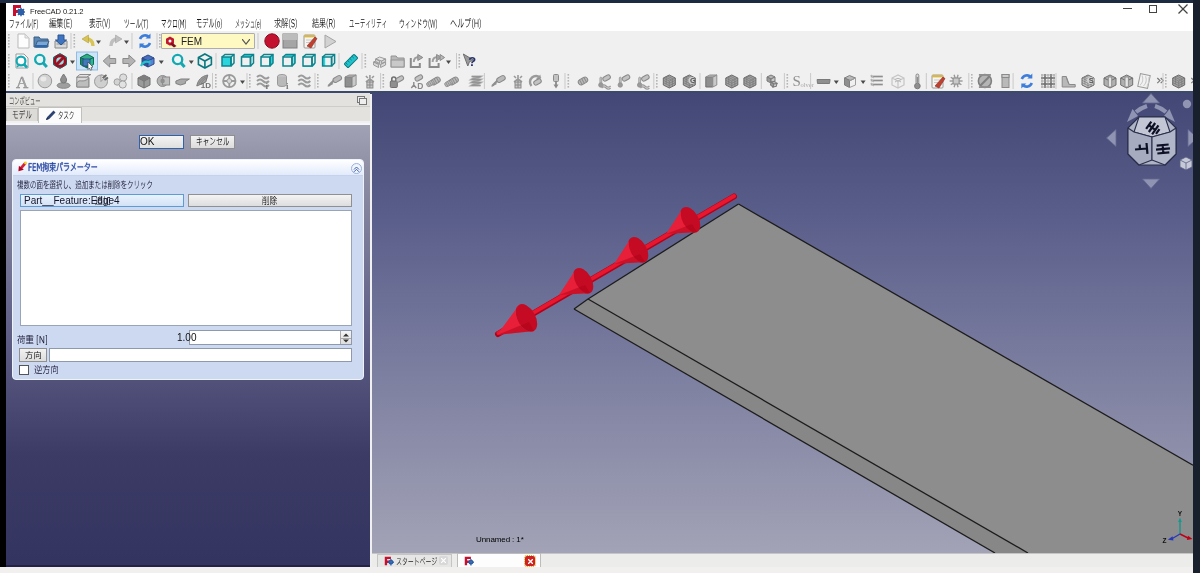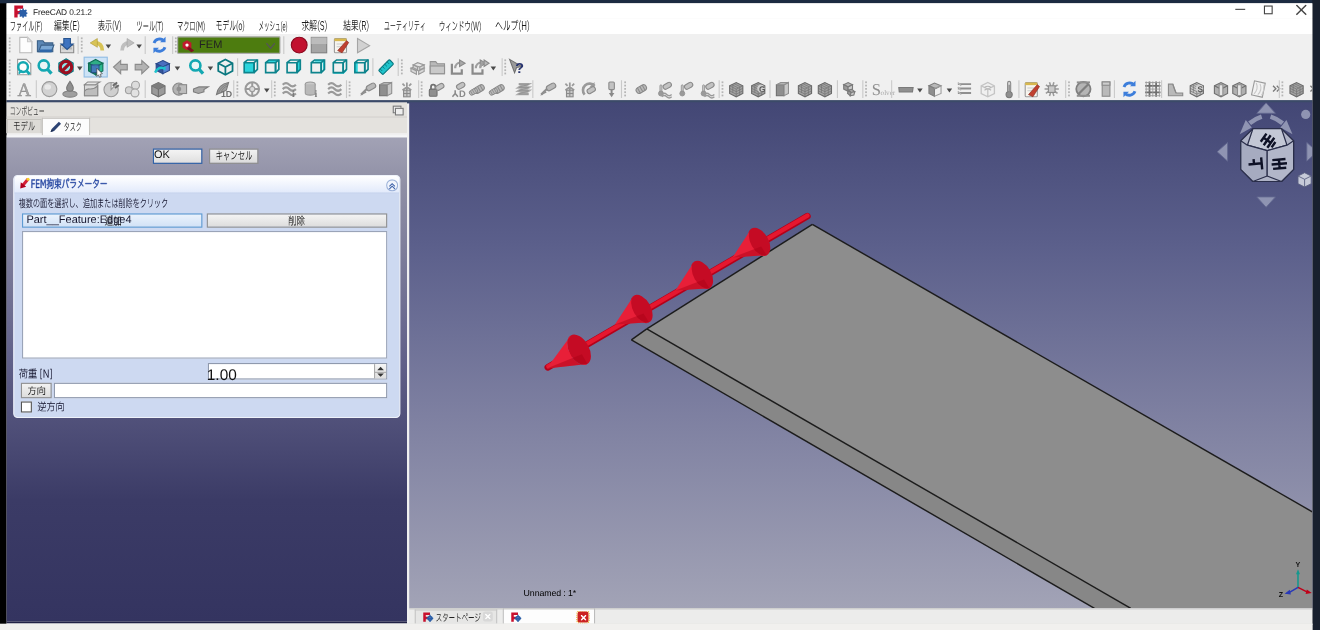--- a/index.html
+++ b/index.html
@@ -130,21 +130,21 @@
           <rect x="2" y="2" width="11" height="13" rx="1" fill="#f7f5ef" stroke="#9a9a9a"></rect>
           <rect x="2" y="2" width="11" height="2.4" fill="#d8b84e"></rect>
           <line x1="4" y1="7" x2="11" y2="7" stroke="#c9c9c9"></line>
           <line x1="4" y1="9.5" x2="11" y2="9.5" stroke="#c9c9c9"></line>
           <path d="M5 13L13 4l2 1.6L9 15z" fill="#c04030" stroke="#8a2a1e" stroke-width="0.6"></path>
         </g>
         <g transform="translate(316,2)">
           <path d="M3 2l11 6.5L3 15z" fill="#d2d2d2" stroke="#a5a5a5"></path>
         </g>
       </svg>
-<div class="abs" style="left:155px;top:30px;width:94px;height:16px;background:#4d7c0f;border:1px solid #adadad;border-radius:1px">
+<div class="abs" style="left:155px;top:30px;width:94px;height:16px;background:#fef9c3;border:1px solid #adadad;border-radius:1px">
         <svg style="position:absolute;left:3px;top:2px" width="12" height="12" viewBox="0 0 12 12">
           <path d="M5 0.5l4 2.3v4.6l-4 2.3-4-2.3V2.8z" fill="#c01a2e"></path>
           <circle cx="5" cy="5" r="1.5" fill="#fff"></circle>
           <path d="M7 6.5l4.5 3.5-2.5 1.5-4-3.2z" fill="#7e1020"></path>
         </svg>
         <div class="abs" style="left:19px;top:2px;font-size:10px;color:#222">FEM</div>
         <svg style="position:absolute;right:4px;top:5px" width="8" height="6">
           <path d="M0 0l4 5 4-5" fill="none" stroke="#555" stroke-width="1.2"></path>
         </svg>
       </div>
@@ -837,21 +837,21 @@
 <div class="abs" style="left:182px;top:191px;width:164px;height:13px;background:linear-gradient(#f4f4f4,#dddddd);border:1px solid #909090"></div>
 <svg style="position:absolute;left:256px;top:192.7px;overflow:visible" width="17" height="11">
         <path transform="translate(0,8.3)" d="M2.5 -8.3L2.5 -5.6L4.1 -5.6L4.1 -0.0Q4.1 0.3 4.0 0.5Q3.8 0.6 3.6 0.6L2.5 0.6L2.4 0.0L3.6 0.0L3.6 -1.6L1.0 -1.6L1.0 0.7L0.6 0.7L0.6 -5.6L2.1 -5.6L2.1 -8.3L2.5 -8.3ZM6.5 -8.2L6.9 -8.2L6.9 -0.2Q6.9 0.2 6.8 0.4Q6.7 0.6 6.4 0.6L5.3 0.6L5.1 -0.1L6.5 -0.1L6.5 -8.2ZM3.0 -6.2Q3.5 -7.0 3.8 -8.0L4.3 -7.8Q3.9 -6.7 3.4 -5.9L3.0 -6.2ZM1.2 -5.9Q0.8 -7.0 0.4 -7.7L0.7 -8.0Q1.0 -7.7 1.2 -7.2Q1.4 -6.7 1.6 -6.2L1.2 -5.9ZM4.9 -7.7L5.3 -7.7L5.3 -1.3L4.9 -1.3L4.9 -7.7ZM1.0 -3.9L3.6 -3.9L3.6 -5.0L1.0 -5.0L1.0 -3.9ZM1.0 -3.3L1.0 -2.1L3.6 -2.1L3.6 -3.3L1.0 -3.3ZM10.1 -5.7Q11.8 -6.9 12.3 -8.3L12.8 -8.3Q13.0 -7.7 13.6 -7.1Q14.1 -6.4 15.0 -5.7L14.8 -5.2Q13.8 -5.9 13.3 -6.6Q12.7 -7.2 12.5 -7.9L12.5 -7.9Q12.3 -7.2 11.8 -6.5Q11.3 -5.8 10.4 -5.2L10.1 -5.7ZM9.5 -4.9Q9.9 -4.4 10.1 -3.8Q10.3 -3.2 10.3 -2.5Q10.3 -1.7 10.1 -1.4Q9.9 -1.0 9.5 -1.0L9.1 -1.0L9.0 -1.7L9.3 -1.7Q9.6 -1.7 9.7 -1.9Q9.9 -2.1 9.9 -2.6Q9.9 -3.6 9.0 -4.8Q9.3 -5.5 9.6 -6.2Q9.8 -7.0 9.9 -7.5L8.7 -7.5L8.7 0.7L8.2 0.7L8.2 -8.0L10.4 -8.0L10.4 -7.6Q10.3 -7.0 10.0 -6.2Q9.8 -5.5 9.5 -4.9ZM14.8 -3.2L12.8 -3.2L12.8 -0.1Q12.8 0.3 12.7 0.5Q12.6 0.6 12.3 0.6L11.4 0.6L11.3 -0.0L12.3 -0.0L12.3 -3.2L10.5 -3.2L10.5 -3.7L12.3 -3.7L12.3 -5.0L11.0 -5.0L11.0 -5.6L14.1 -5.6L14.1 -5.0L12.8 -5.0L12.8 -3.7L14.8 -3.7L14.8 -3.2ZM11.7 -2.4Q11.5 -1.8 11.2 -1.2Q10.9 -0.5 10.5 0.1L10.2 -0.4Q10.5 -0.8 10.8 -1.5Q11.1 -2.1 11.3 -2.7L11.7 -2.4ZM13.7 -2.7Q14.0 -2.2 14.3 -1.5Q14.7 -0.8 14.9 -0.2L14.5 0.1Q14.3 -0.4 14.0 -1.2Q13.6 -1.9 13.4 -2.4L13.7 -2.7Z" fill="#111"></path>
       </svg>
 <div class="abs" style="left:14px;top:207px;width:332px;height:116px;background:#fff;border:1px solid #9aa4b8"></div>
 <div class="abs" style="left:18px;top:192px;font-size:10px;color:#15152e">Part__Feature:Edge4</div>
 <svg style="position:absolute;left:11px;top:331.7px;overflow:visible" width="32" height="11">
         <path transform="translate(0,8.3)" d="M3.0 -6.1L2.5 -6.1L2.5 -6.8L0.4 -6.8L0.4 -7.4L2.5 -7.4L2.5 -8.3L3.0 -8.3L3.0 -7.4L5.3 -7.4L5.3 -8.3L5.8 -8.3L5.8 -7.4L8.0 -7.4L8.0 -6.8L5.8 -6.8L5.8 -6.1L5.3 -6.1L5.3 -6.8L3.0 -6.8L3.0 -6.1ZM2.7 -5.8Q2.4 -4.9 2.0 -4.1L2.0 0.7L1.5 0.7L1.5 -3.4Q1.2 -2.9 0.7 -2.4L0.4 -2.8Q1.0 -3.5 1.5 -4.2Q1.9 -5.0 2.3 -5.9L2.7 -5.8ZM8.1 -5.5L8.1 -4.9L7.3 -4.9L7.3 -0.0Q7.3 0.3 7.2 0.5Q7.0 0.6 6.8 0.6L5.3 0.6L5.2 0.1L6.8 0.1L6.8 -4.9L2.9 -4.9L2.9 -5.5L8.1 -5.5ZM3.1 -3.9L5.7 -3.9L5.7 -1.1L3.6 -1.1L3.6 -0.4L3.1 -0.4L3.1 -3.9ZM3.6 -1.6L5.2 -1.6L5.2 -3.3L3.6 -3.3L3.6 -1.6ZM12.8 -0.1L16.5 -0.1L16.5 0.5L8.8 0.5L8.8 -0.1L12.3 -0.1L12.3 -0.9L9.2 -0.9L9.2 -1.4L12.3 -1.4L12.3 -2.2L9.6 -2.2L9.6 -5.4L12.3 -5.4L12.3 -6.1L8.9 -6.1L8.9 -6.7L12.3 -6.7L12.3 -7.4Q11.4 -7.4 9.5 -7.4L9.4 -7.9Q11.7 -7.9 13.1 -8.0Q14.6 -8.1 15.6 -8.3L15.8 -7.7Q14.7 -7.5 12.8 -7.5L12.8 -6.7L16.4 -6.7L16.4 -6.1L12.8 -6.1L12.8 -5.4L15.7 -5.4L15.7 -2.2L12.8 -2.2L12.8 -1.4L16.1 -1.4L16.1 -0.9L12.8 -0.9L12.8 -0.1ZM12.3 -4.9L10.1 -4.9L10.1 -4.1L12.3 -4.1L12.3 -4.9ZM15.2 -4.1L15.2 -4.9L12.8 -4.9L12.8 -4.1L15.2 -4.1ZM10.1 -3.6L10.1 -2.7L12.3 -2.7L12.3 -3.6L10.1 -3.6ZM12.8 -2.7L15.2 -2.7L15.2 -3.6L12.8 -3.6L12.8 -2.7ZM21.2 1.5L19.8 1.5L19.8 -8.0L21.2 -8.0L21.2 -7.4L20.4 -7.4L20.4 0.8L21.2 0.8L21.2 1.5ZM23.3 -0.0L22.6 -0.0L22.6 -7.3L23.4 -7.3L25.8 -2.7L26.5 -1.2L26.5 -1.2L26.5 -7.3L27.2 -7.3L27.2 -0.0L26.4 -0.0L24.0 -4.6L23.3 -6.2L23.3 -6.2L23.3 -0.0ZM30.0 -8.0L30.0 1.5L28.6 1.5L28.6 0.8L29.4 0.8L29.4 -7.4L28.6 -7.4L28.6 -8.0L30.0 -8.0Z" fill="#15152e"></path>
       </svg>
 <div class="abs" style="left:183px;top:327px;width:163px;height:15px;background:#fff;border:1px solid #8f99ad"></div>
-<div class="abs" style="left:182px;top:329px;font-size:14px;color:#111">1.00</div>
+<div class="abs" style="left:171px;top:329px;font-size:10px;color:#111">1.00</div>
 <div class="abs" style="left:334px;top:328px;width:11px;height:13px;background:linear-gradient(#f5f5f5,#dedede);border-left:1px solid #aaa"></div>
 <svg class="abs" style="left:336px;top:330px" width="8" height="10">
         <path d="M1 3.5L4 0.5L7 3.5z" fill="#333"></path>
         <path d="M1 6.5L4 9.5L7 6.5z" fill="#333"></path>
       </svg>
 <div class="abs" style="left:334px;top:334.5px;width:11px;height:0.8px;background:#aaa"></div>
 <div class="abs" style="left:13px;top:345px;width:28px;height:14px;background:linear-gradient(#f2f2f2,#dddddd);border:1px solid #909090"></div>
 <svg style="position:absolute;left:19px;top:347.9px;overflow:visible" width="18" height="11">
         <path transform="translate(0,7.6)" d="M3.3 -5.6L3.3 -5.0Q3.3 -4.4 3.3 -4.0L7.0 -4.0Q7.0 -2.9 6.9 -2.2Q6.9 -1.4 6.8 -0.9Q6.7 -0.2 6.3 0.1Q6.0 0.4 5.3 0.4L3.9 0.4L3.7 -0.2L5.2 -0.2Q5.7 -0.2 5.9 -0.4Q6.2 -0.6 6.2 -1.0Q6.4 -1.8 6.4 -3.5L3.2 -3.5Q3.0 -2.2 2.5 -1.2Q1.9 -0.2 0.9 0.6L0.5 0.1Q1.3 -0.5 1.8 -1.3Q2.3 -2.0 2.5 -2.9Q2.7 -3.8 2.7 -5.0L2.7 -5.6L0.5 -5.6L0.5 -6.1L3.8 -6.1L3.8 -7.5L4.4 -7.5L4.4 -6.1L7.9 -6.1L7.9 -5.6L3.3 -5.6ZM16.0 -6.2L16.0 -0.3Q16.0 0.1 15.8 0.2Q15.7 0.4 15.3 0.4L14.0 0.4L13.8 -0.2L15.4 -0.2L15.4 -5.6L9.7 -5.6L9.7 0.6L9.1 0.6L9.1 -6.2L11.8 -6.2Q12.2 -6.8 12.4 -7.6L13.0 -7.5Q12.7 -6.7 12.4 -6.2L16.0 -6.2ZM10.9 -4.4L14.2 -4.4L14.2 -1.5L11.4 -1.5L11.4 -0.8L10.9 -0.8L10.9 -4.4ZM11.4 -2.0L13.7 -2.0L13.7 -3.9L11.4 -3.9L11.4 -2.0Z" fill="#111"></path>
       </svg>

